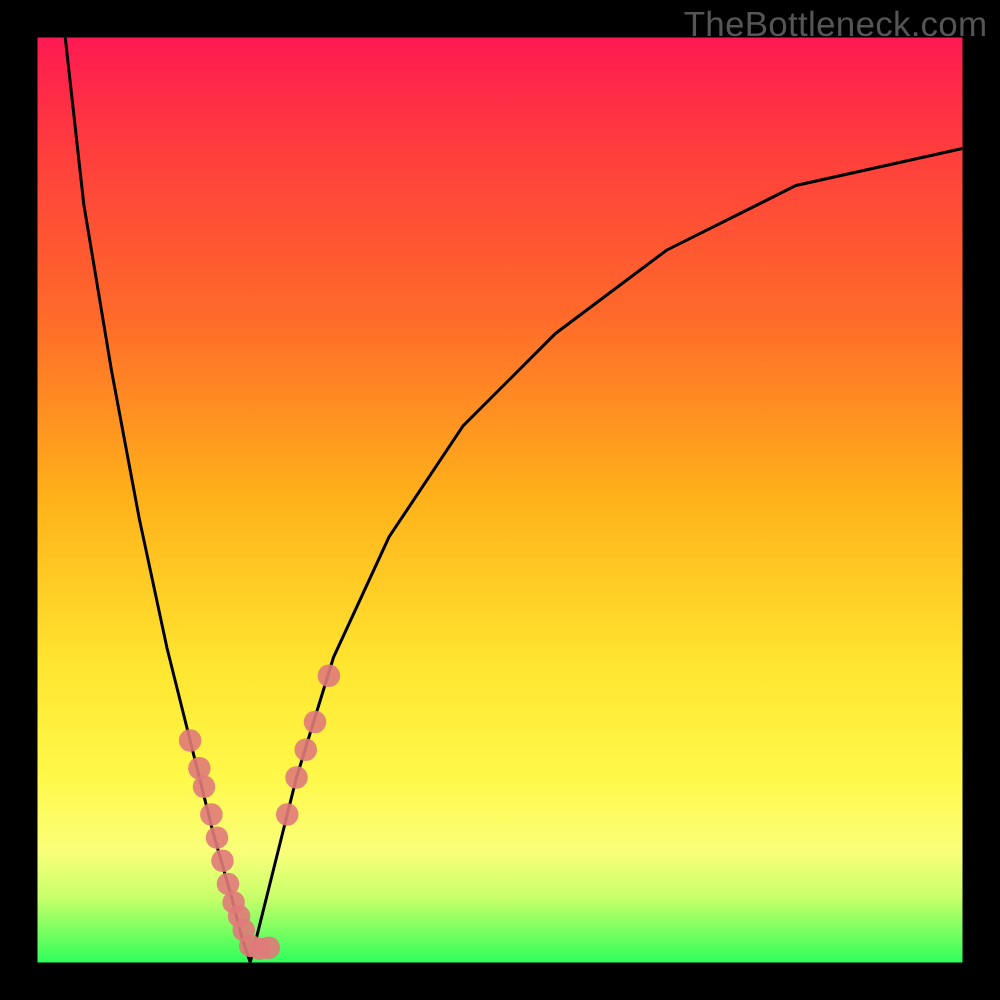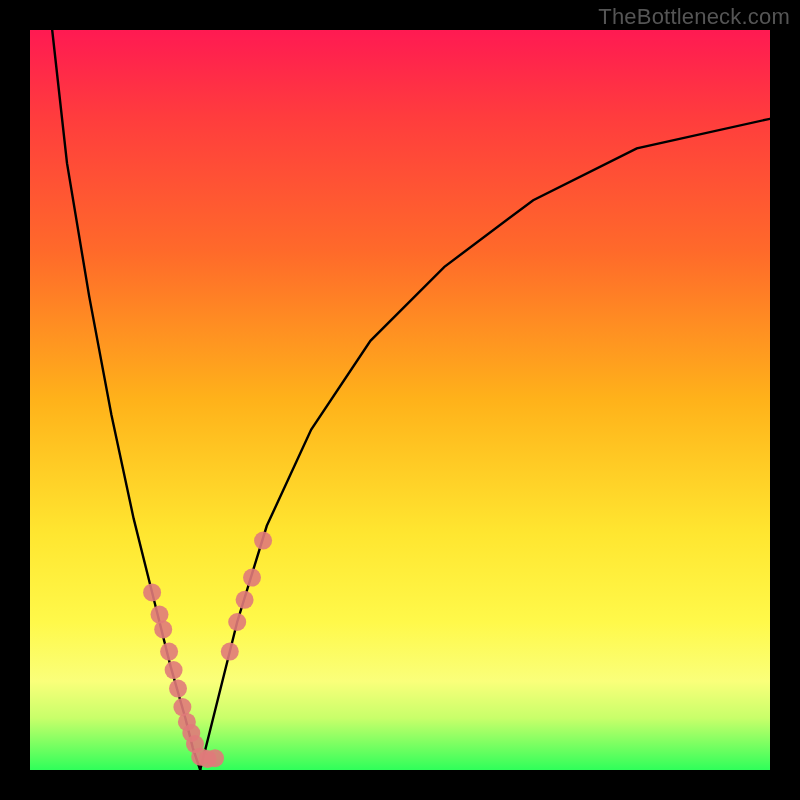--- a/index.html
+++ b/index.html
@@ -33,21 +33,21 @@
       #fff94a 80%,
       #faff7a 88%,
       #c8ff6a 93%,
       #2fff5a 100%);
   }
   .watermark {
     position: absolute;
     top: 4px;
     right: 10px;
     color: #555;
-    font-size: 22px;
+    font-size: 28px;
     font-weight: 500;
     letter-spacing: 0.2px;
     user-select: none;
   }
   svg.curves {
     position: absolute;
     left: 0;
     top: 0;
     width: 740px;
     height: 740px;

